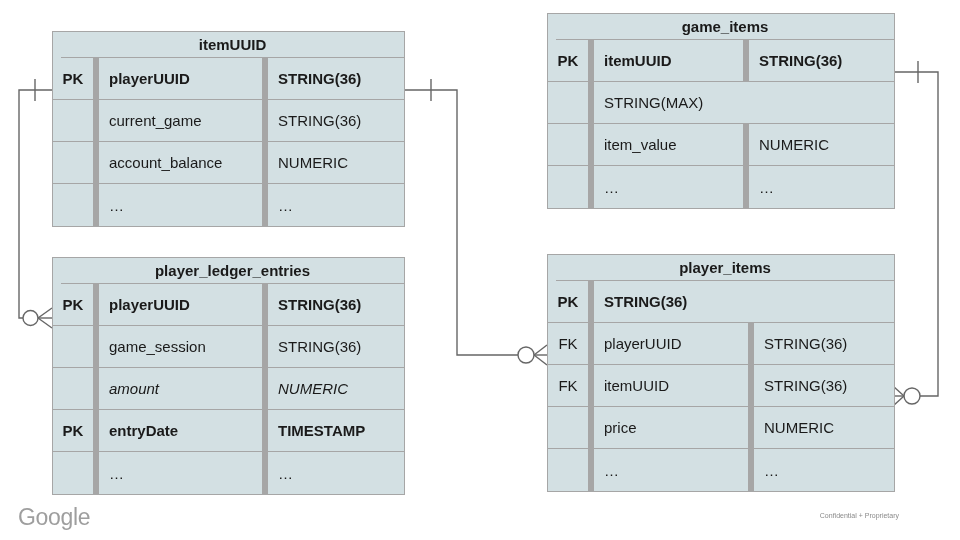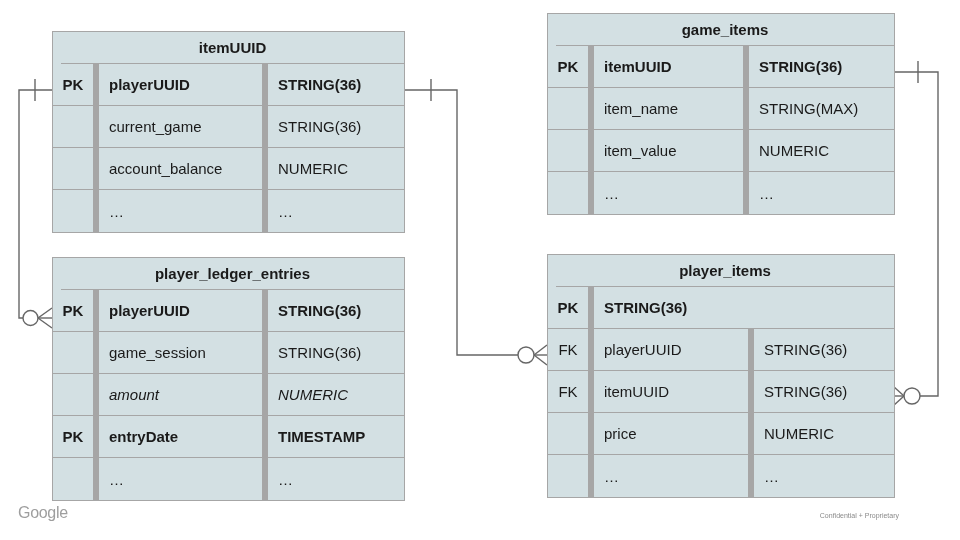--- a/index.html
+++ b/index.html
@@ -18,21 +18,21 @@
     width: 960px; height: 540px;
     pointer-events: none;
   }
   .erd-table {
     position: absolute;
     background: #d3e0e3;
     border: 1px solid #a6a6a6;
     box-sizing: content-box;
   }
   .erd-header {
-    height: 32px;
+    height: 26px;
     box-sizing: border-box;
     display: flex;
     align-items: center;
     justify-content: center;
     font-size: 15px;
     font-weight: 700;
     border-bottom: 1px solid #a6a6a6;
     margin-left: 8px;
   }
   .erd-row {
@@ -52,21 +52,21 @@
     white-space: nowrap;
   }
   .erd-cell:last-child { border-right: none; }
   .erd-cell.key { justify-content: center; }
   .erd-cell.field, .erd-cell.type { padding-left: 10px; }
   .erd-row.bold .erd-cell { font-weight: 700; }
   .brand-logo {
     position: absolute;
     left: 18px;
     top: 504px;
-    font-size: 16px;
+    font-size: 23px;
     font-weight: 500;
     letter-spacing: -0.3px;
     color: #9e9e9e;
   }
   .confidential-note {
     position: absolute;
     right: 61px;
     top: 512px;
     font-size: 7px;
     color: #8a8a8a;
@@ -128,21 +128,20 @@
       </div>
       <div class="erd-table" style="left: 547px; top: 13px; width: 346px; background: rgb(211, 224, 227); border-color: rgb(166, 166, 166);">
         <div class="erd-header" style="border-color: rgb(166, 166, 166);">game_items</div>
         <div class="erd-row bold" style="grid-template-columns: 46px 155px 145px; border-color: rgb(166, 166, 166);">
           <div class="erd-cell key" style="border-color: rgb(166, 166, 166);">PK</div>
           <div class="erd-cell field" style="border-color: rgb(166, 166, 166);">itemUUID</div>
           <div class="erd-cell type" style="border-color: rgb(166, 166, 166);">STRING(36)</div>
         </div>
         <div class="erd-row" style="grid-template-columns: 46px 155px 145px; border-color: rgb(166, 166, 166);">
           <div class="erd-cell key" style="border-color: rgb(166, 166, 166);"></div>
-          <div class="erd-cell field" style="border-color: rgb(166, 166, 166);">item_name</div>
           <div class="erd-cell type" style="border-color: rgb(166, 166, 166);">STRING(MAX)</div>
         </div>
         <div class="erd-row" style="grid-template-columns: 46px 155px 145px; border-color: rgb(166, 166, 166);">
           <div class="erd-cell key" style="border-color: rgb(166, 166, 166);"></div>
           <div class="erd-cell field" style="border-color: rgb(166, 166, 166);">item_value</div>
           <div class="erd-cell type" style="border-color: rgb(166, 166, 166);">NUMERIC</div>
         </div>
         <div class="erd-row" style="grid-template-columns: 46px 155px 145px; border-color: rgb(166, 166, 166);">
           <div class="erd-cell key" style="border-color: rgb(166, 166, 166);"></div>
           <div class="erd-cell field" style="border-color: rgb(166, 166, 166);">…</div>

